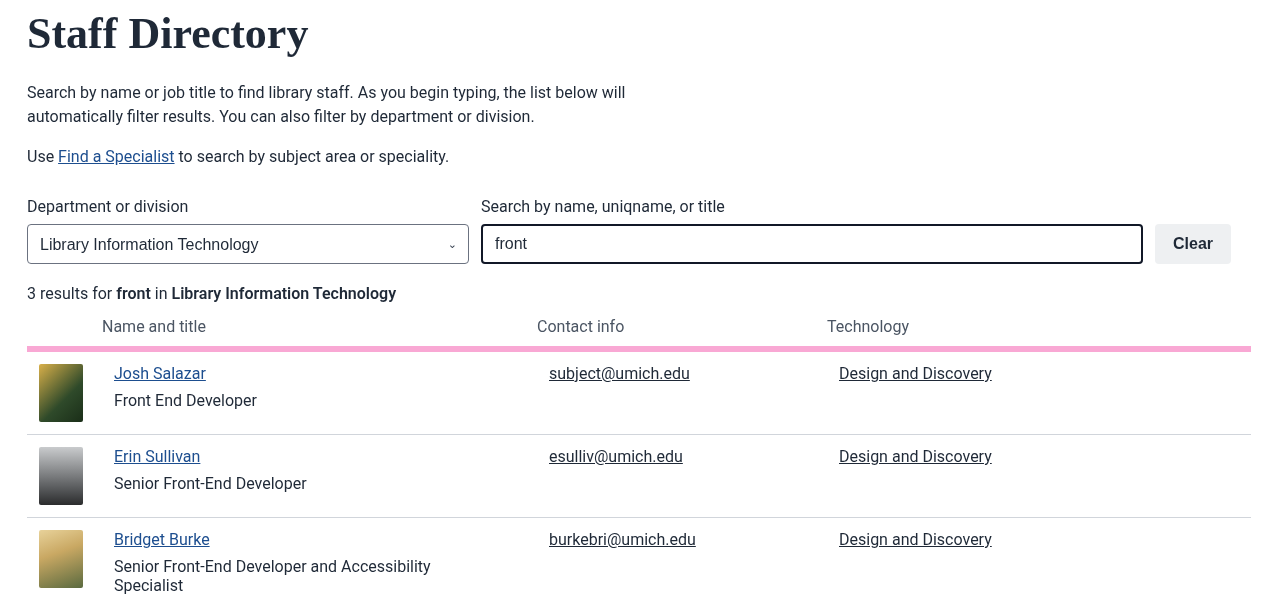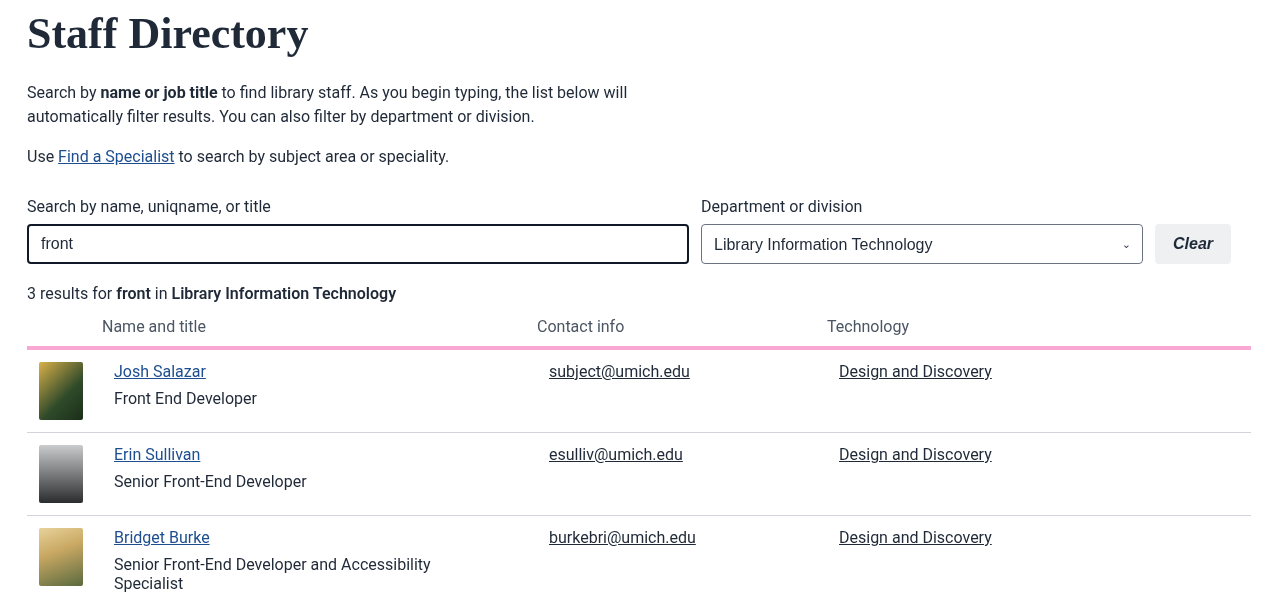--- a/index.html
+++ b/index.html
@@ -18,21 +18,21 @@
       margin-top: 8px;
       margin-bottom: 22px;
     }
     .intro {
       max-width: 620px;
       font-size: 16px;
       line-height: 1.5;
       color: #1f2937;
     }
     .intro p { margin-bottom: 16px; }
-    .intro strong { font-weight: 700; }
+    .intro strong { font-weight: 400; }
     a.inline-link {
       color: #1d4e8f;
       text-decoration: underline;
     }
     .controls {
       display: flex;
       gap: 12px;
       align-items: flex-end;
       margin-top: 28px;
       margin-bottom: 20px;
@@ -83,36 +83,35 @@
     .clear-btn {
       height: 40px;
       padding: 0 18px;
       background: #eef0f2;
       border: none;
       border-radius: 4px;
       font-size: 16px;
       font-weight: 600;
       color: #1f2937;
       cursor: pointer;
-      font-style: italic;
     }
     .results-summary {
       font-size: 16px;
       color: #1f2937;
       margin-bottom: 14px;
     }
     .results-summary strong { font-weight: 600; }
     .table {
       width: 100%;
     }
     .thead {
       display: grid;
       grid-template-columns: 75px 435px 290px 1fr;
       padding-bottom: 10px;
-      border-bottom: 4px solid #f9a8d4;
+      border-bottom: 6px solid #f9a8d4;
     }
     .th {
       font-size: 16px;
       color: #4b5563;
     }
     .row {
       display: grid;
       grid-template-columns: 75px 435px 290px 1fr;
       padding: 12px 12px;
       border-bottom: 1px solid #d1d5db;
@@ -151,32 +150,32 @@
 <div class="intro">
   <p>
     <span>Search by </span><strong>name or job title</strong><span> to find library staff. As you begin typing, the list below will automatically filter results. You can also filter by department or division.</span>
   </p>
   <p>
     <span>Use </span><a href="#" class="inline-link">Find a Specialist</a><span> to search by subject area or speciality.</span>
   </p>
 </div>
 
 <div class="controls">
-  <div class="field-group">
-    <label class="field-label">Search by name, uniqname, or title</label>
-    <input type="text" class="search-input" value="front" style="">
-  </div>
   <div class="field-group">
     <label class="field-label">Department or division</label>
     <div class="select-wrap">
       <select class="dept-select">
         <option>Library Information Technology</option>
       </select>
       <span class="select-caret">⌄</span>
     </div>
+  </div>
+  <div class="field-group">
+    <label class="field-label">Search by name, uniqname, or title</label>
+    <input type="text" class="search-input" value="front" style="">
   </div>
   <button class="clear-btn">Clear</button>
 </div>
 
 <div class="results-summary">
   <span>3 results for </span><strong>front</strong><span> in </span><strong>Library Information Technology</strong>
 </div>
 
 <div class="table">
   <div class="thead">

